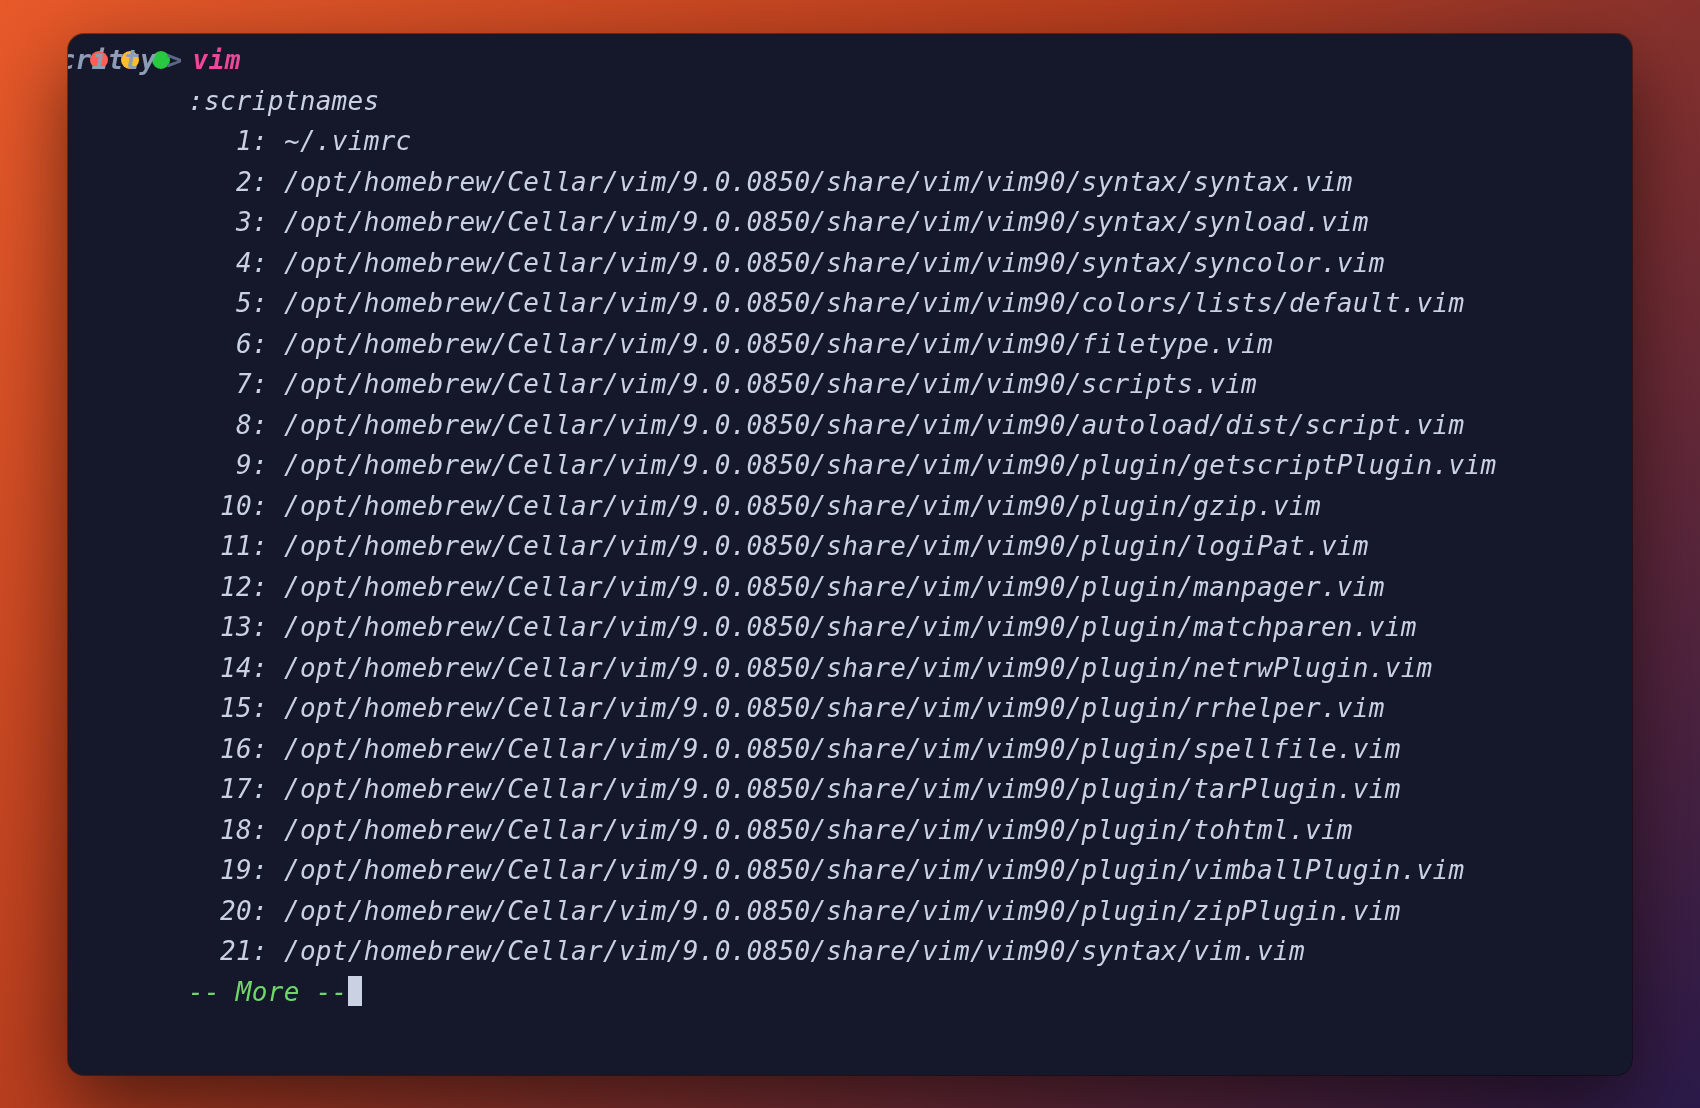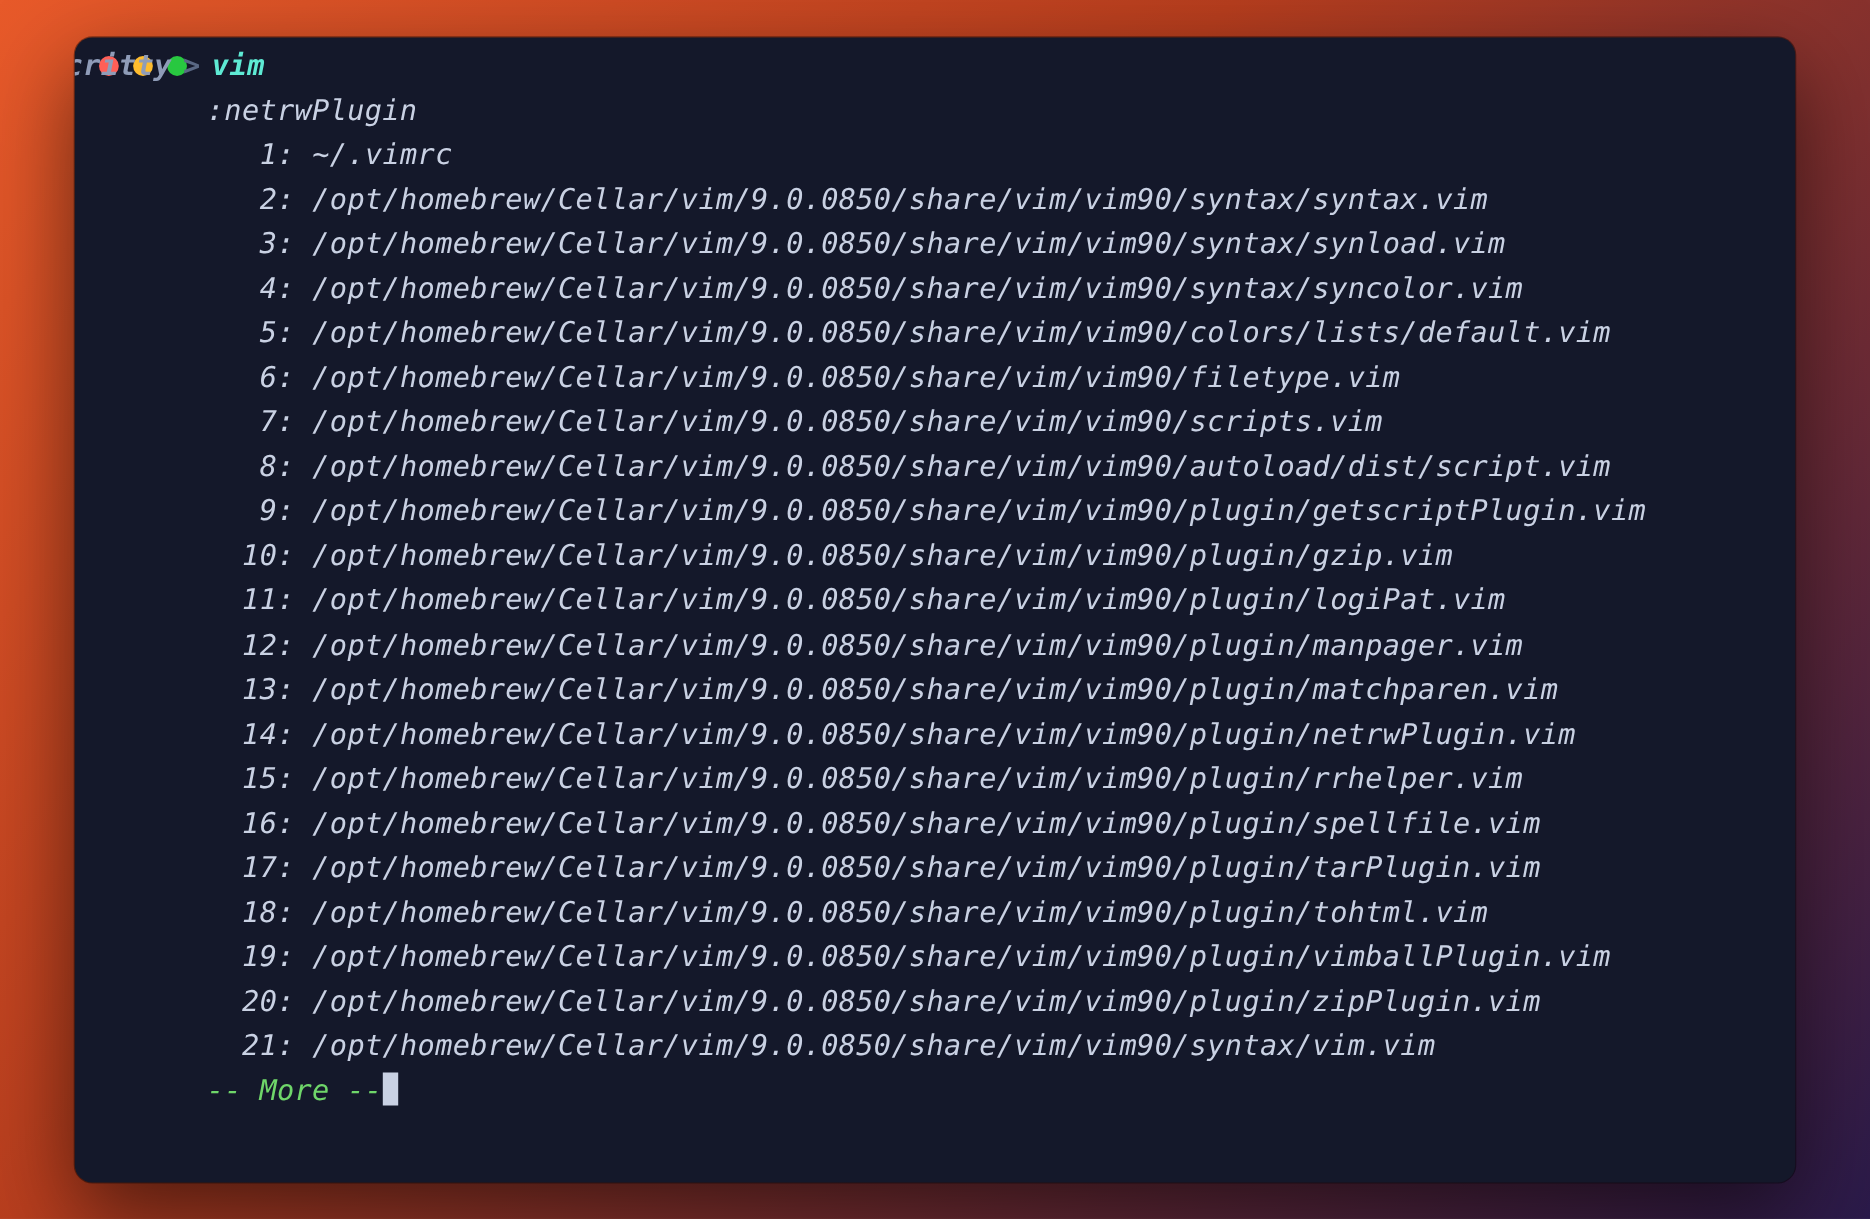--- a/index.html
+++ b/index.html
@@ -54,21 +54,21 @@
     align-items: center;
     gap: 10px;
     pointer-events: none;
     color: #6b7a99;
     font-size: 26px;
     font-weight: 600;
     letter-spacing: 0.5px;
   }
   .title-center .app-name { color: #8f9cb8; }
   .title-center .chevron  { color: #5a6884; font-weight: 700; }
-  .title-center .sub      { color: #5eead4; }
+  .title-center .sub      { color: #ec4899; }
   .prompt-icon {
     display: inline-flex;
     align-items: center;
     justify-content: center;
     width: 28px;
     height: 22px;
     border: 2.5px solid #8f9cb8;
     border-radius: 2px;
     position: relative;
   }
@@ -126,16 +126,16 @@
     </div>
     <div class="title-center">
       <span class="prompt-icon"></span>
       <span class="app-name">Alacritty</span>
       <span class="chevron">&gt;</span>
       <span class="sub">vim</span>
     </div>
   </div>
 
   <div class="term">
-<span class="cmd">:netrwPlugin</span>
+<span class="cmd">:scriptnames</span>
 <span class="row"><span class="num">  1</span><span class="colon">: </span><span class="path">~/.vimrc</span></span><span class="row"><span class="num">  2</span><span class="colon">: </span><span class="path">/opt/homebrew/Cellar/vim/9.0.0850/share/vim/vim90/syntax/syntax.vim</span></span><span class="row"><span class="num">  3</span><span class="colon">: </span><span class="path">/opt/homebrew/Cellar/vim/9.0.0850/share/vim/vim90/syntax/synload.vim</span></span><span class="row"><span class="num">  4</span><span class="colon">: </span><span class="path">/opt/homebrew/Cellar/vim/9.0.0850/share/vim/vim90/syntax/syncolor.vim</span></span><span class="row"><span class="num">  5</span><span class="colon">: </span><span class="path">/opt/homebrew/Cellar/vim/9.0.0850/share/vim/vim90/colors/lists/default.vim</span></span><span class="row"><span class="num">  6</span><span class="colon">: </span><span class="path">/opt/homebrew/Cellar/vim/9.0.0850/share/vim/vim90/filetype.vim</span></span><span class="row"><span class="num">  7</span><span class="colon">: </span><span class="path">/opt/homebrew/Cellar/vim/9.0.0850/share/vim/vim90/scripts.vim</span></span><span class="row"><span class="num">  8</span><span class="colon">: </span><span class="path">/opt/homebrew/Cellar/vim/9.0.0850/share/vim/vim90/autoload/dist/script.vim</span></span><span class="row"><span class="num">  9</span><span class="colon">: </span><span class="path">/opt/homebrew/Cellar/vim/9.0.0850/share/vim/vim90/plugin/getscriptPlugin.vim</span></span><span class="row"><span class="num"> 10</span><span class="colon">: </span><span class="path">/opt/homebrew/Cellar/vim/9.0.0850/share/vim/vim90/plugin/gzip.vim</span></span><span class="row"><span class="num"> 11</span><span class="colon">: </span><span class="path">/opt/homebrew/Cellar/vim/9.0.0850/share/vim/vim90/plugin/logiPat.vim</span></span><span class="row"><span class="num"> 12</span><span class="colon">: </span><span class="path">/opt/homebrew/Cellar/vim/9.0.0850/share/vim/vim90/plugin/manpager.vim</span></span><span class="row"><span class="num"> 13</span><span class="colon">: </span><span class="path">/opt/homebrew/Cellar/vim/9.0.0850/share/vim/vim90/plugin/matchparen.vim</span></span><span class="row"><span class="num"> 14</span><span class="colon">: </span><span class="path">/opt/homebrew/Cellar/vim/9.0.0850/share/vim/vim90/plugin/netrwPlugin.vim</span></span><span class="row"><span class="num"> 15</span><span class="colon">: </span><span class="path">/opt/homebrew/Cellar/vim/9.0.0850/share/vim/vim90/plugin/rrhelper.vim</span></span><span class="row"><span class="num"> 16</span><span class="colon">: </span><span class="path">/opt/homebrew/Cellar/vim/9.0.0850/share/vim/vim90/plugin/spellfile.vim</span></span><span class="row"><span class="num"> 17</span><span class="colon">: </span><span class="path">/opt/homebrew/Cellar/vim/9.0.0850/share/vim/vim90/plugin/tarPlugin.vim</span></span><span class="row"><span class="num"> 18</span><span class="colon">: </span><span class="path">/opt/homebrew/Cellar/vim/9.0.0850/share/vim/vim90/plugin/tohtml.vim</span></span><span class="row"><span class="num"> 19</span><span class="colon">: </span><span class="path">/opt/homebrew/Cellar/vim/9.0.0850/share/vim/vim90/plugin/vimballPlugin.vim</span></span><span class="row"><span class="num"> 20</span><span class="colon">: </span><span class="path">/opt/homebrew/Cellar/vim/9.0.0850/share/vim/vim90/plugin/zipPlugin.vim</span></span><span class="row"><span class="num"> 21</span><span class="colon">: </span><span class="path">/opt/homebrew/Cellar/vim/9.0.0850/share/vim/vim90/syntax/vim.vim</span></span><span class="more-line">-- More --</span><span class="cursor"></span>
   </div>
 </div>
 
 </body></html>

